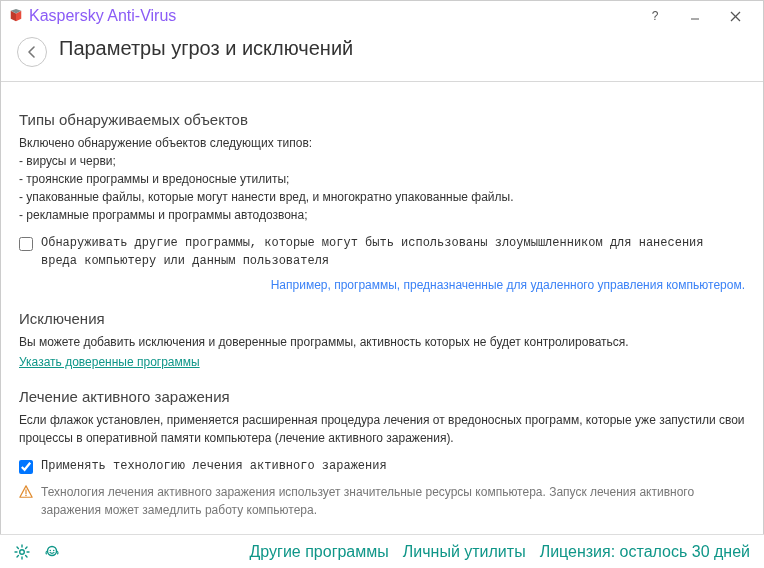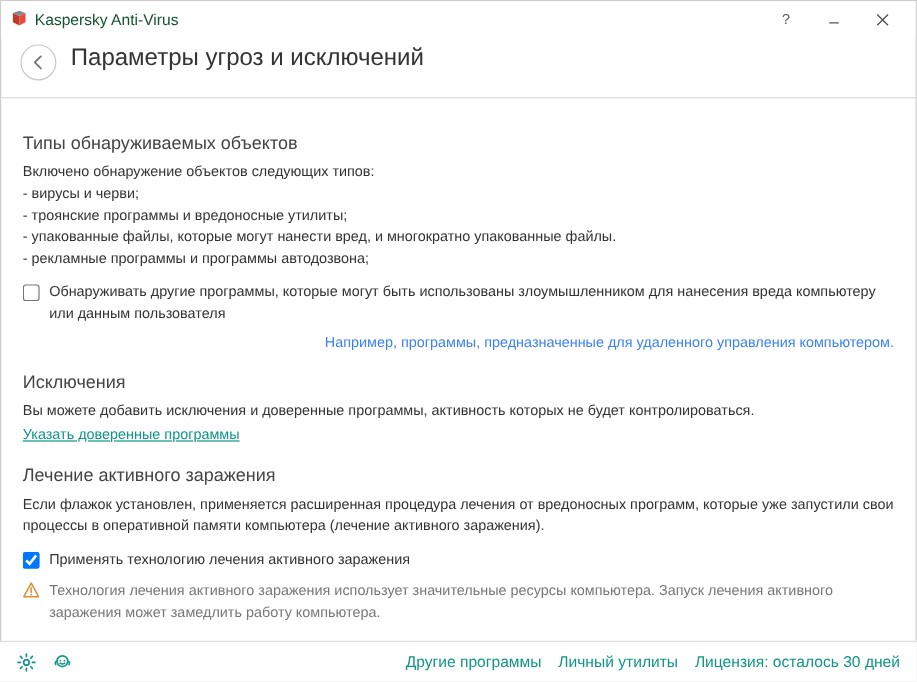--- a/index.html
+++ b/index.html
@@ -18,22 +18,22 @@
   display: flex;
   align-items: center;
   padding: 0 8px;
   background: #fff;
 }
 .titlebar .logo {
   width: 14px; height: 14px;
   margin-right: 6px;
 }
 .titlebar .title {
-  font-size: 13px;
-  color: #14532d;
+  font-size: 16px;
+  color: #8b5cf6;
   flex: 0 0 auto;
 }
 .titlebar .spacer { flex: 1; }
 .titlebar .ctrl {
   width: 40px; height: 30px;
   display: flex; align-items: center; justify-content: center;
   color: #555;
   cursor: pointer;
 }
 .header {
@@ -76,21 +76,21 @@
   display: flex;
   align-items: flex-start;
   gap: 8px;
   margin-top: 10px;
 }
 .checkbox-row input[type=checkbox] {
   width: 14px; height: 14px;
   margin-top: 3px;
   cursor: pointer;
 }
-.checkbox-row .lbl { line-height: 1.5; flex: 1; }
+.checkbox-row .lbl { line-height: 1.5; flex: 1; font-family: Liberation Mono, monospace; }
 .hint {
   color: #3b82f6;
   margin-left: 24px;
   margin-top: 6px;
   line-height: 1.5;
   text-align: right;
 }
 .link {
   color: #0f9688;
   text-decoration: underline;
@@ -122,21 +122,21 @@
   align-items: center;
   padding: 0 14px;
   gap: 14px;
   background: #fff;
 }
 .footer .ficon { width: 16px; height: 16px; cursor: pointer; }
 .footer .spacer { flex: 1; }
 .footer .flink {
   color: #0f9688;
   cursor: pointer;
-  font-size: 13px;
+  font-size: 16px;
 }
 </style>
 </head>
 <body>
 
 <div class="titlebar">
   <svg class="logo" viewBox="0 0 16 16">
     <polygon points="2,2 8,5 8,14 2,11" fill="#c0392b"></polygon>
     <polygon points="14,2 8,5 8,14 14,11" fill="#e74c3c"></polygon>
     <polygon points="2,2 8,0 14,2 8,5" fill="#7f8c8d"></polygon>

